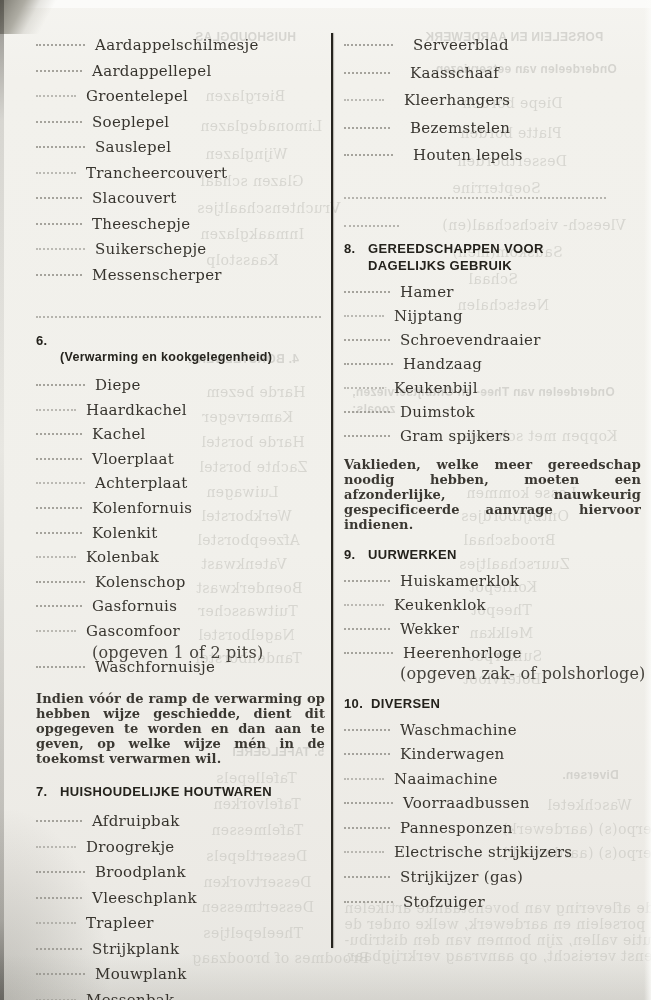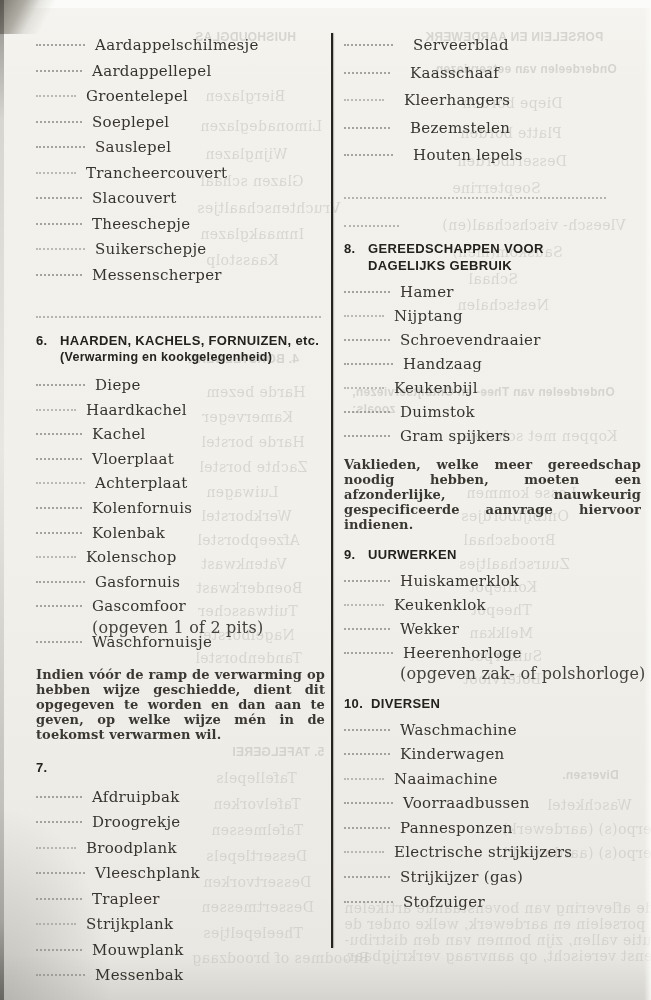--- a/index.html
+++ b/index.html
@@ -163,21 +163,20 @@
         <span class="leader"></span>
         <span class="item-label">Messenscherper</span>
       </div>
       <div class="spacer" style="height: 9px;"></div>
       <div class="blank-row">
         <span class="leader lead-long" style="width: 285px;"></span>
       </div>
       <div class="spacer" style="height: 10px;"></div>
       <div class="sec-head">
         <span class="sec-num">6.</span>
-        <span class="sec-title">HAARDEN, KACHELS, FORNUIZEN, etc.</span>
       </div>
       <div class="sec-sub">(Verwarming en kookgelegenheid)</div>
       <div class="spacer" style="height: 11px;"></div>
       <div class="row">
         <span class="leader"></span>
         <span class="item-label">Diepe</span>
       </div>
       <div class="row">
         <span class="leader"></span>
         <span class="item-label">Haardkachel</span>
@@ -193,20 +192,24 @@
       <div class="row">
         <span class="leader"></span>
         <span class="item-label">Achterplaat</span>
       </div>
       <div class="row">
         <span class="leader"></span>
         <span class="item-label">Kolenfornuis</span>
       </div>
       <div class="row">
         <span class="leader"></span>
+        <span class="item-label">Kolenkit</span>
+      </div>
+      <div class="row">
+        <span class="leader"></span>
         <span class="item-label">Kolenbak</span>
       </div>
       <div class="row">
         <span class="leader"></span>
         <span class="item-label">Kolenschop</span>
       </div>
       <div class="row">
         <span class="leader"></span>
         <span class="item-label">Gasfornuis</span>
       </div>
@@ -217,20 +220,21 @@
       <div class="item-note">(opgeven 1 of 2 pits)</div>
       <div class="row">
         <span class="leader"></span>
         <span class="item-label">Waschfornuisje</span>
       </div>
       <div class="spacer" style="height: 9px;"></div>
       <div class="footnote">Indien vóór de ramp de verwarming op hebben wijze geschiedde, dient dit opgegeven te worden en dan aan te geven, op welke wijze mén in de toekomst verwarmen wil.</div>
       <div class="spacer" style="height: 17px;"></div>
       <div class="sec-head">
         <span class="sec-num">7.</span>
+        <span class="sec-title">HUISHOUDELIJKE HOUTWAREN</span>
       </div>
       <div class="spacer" style="height: 12px;"></div>
       <div class="row h26">
         <span class="leader"></span>
         <span class="item-label">Afdruipbak</span>
       </div>
       <div class="row h26">
         <span class="leader"></span>
         <span class="item-label">Droogrekje</span>
       </div>

